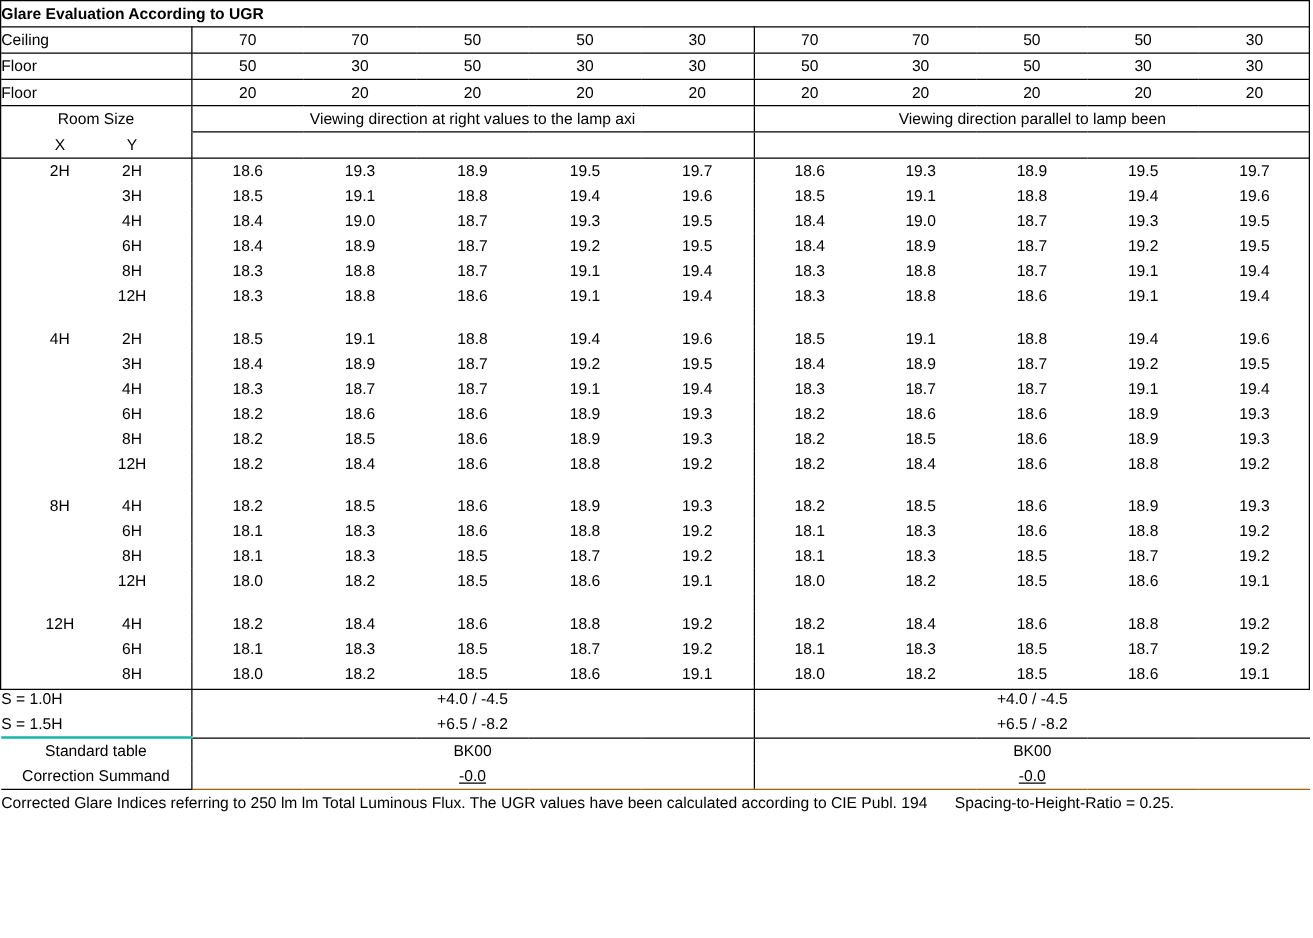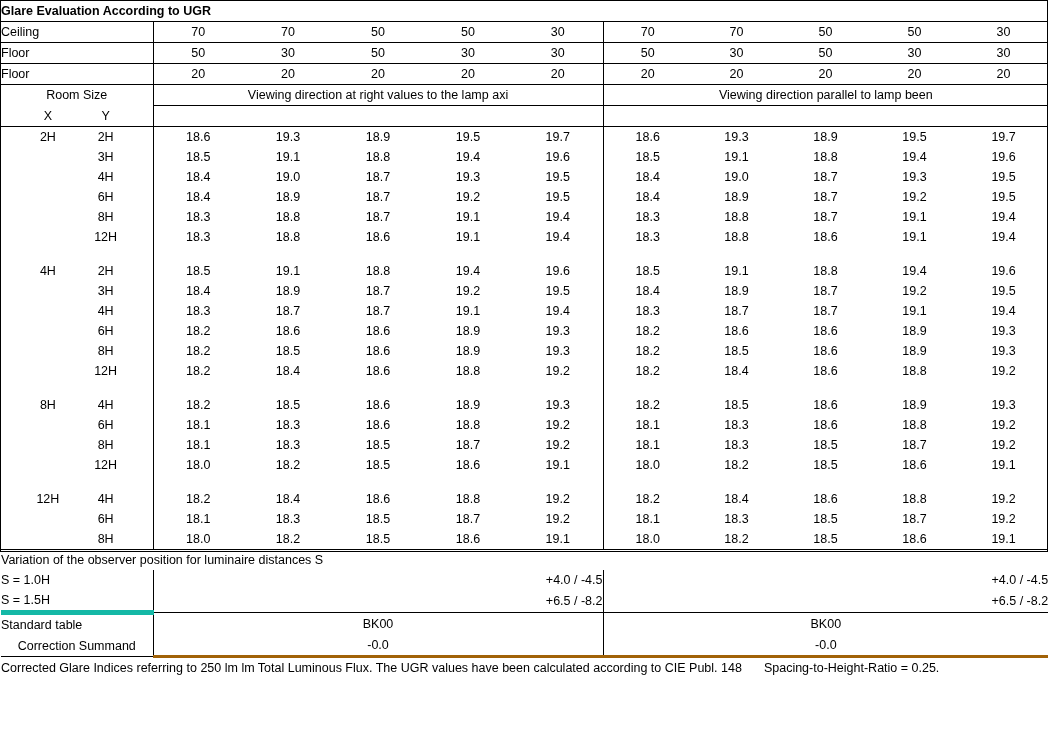--- a/index.html
+++ b/index.html
@@ -101,47 +101,49 @@
   .var-row td {
     border-top: 1px solid #000000;
     padding-left: 6px;
     text-align: left;
   }
   .s-label {
     text-align: left;
     border-right: 1px solid #000000;
   }
   .s-val {
-    text-align: right;
+    text-align: center;
   }
   .s-val.sep {
     border-left: 1px solid #000000;
   }
   .std-label {
+    text-align: center;
     border-right: 1px solid #000000;
-    border-top: 5px solid #14b8a6;
+    border-top: 2px solid #14b8a6;
     margin-top: 11px;
   }
   .std-val {
     text-align: center;
     border-top: 1px solid #000000;
     margin-top: 10px;
   }
   .std-val.sep {
     border-left: 1px solid #000000;
   }
   .corr-label {
     text-align: center;
     border-right: 1px solid #000000;
     border-bottom: 1px solid #000000;
     margin-top: 34px;
   }
   .corr-val {
     text-align: center;
-    border-bottom: 3px solid #a16207;
+    border-bottom: 1px solid #a16207;
+    text-decoration: underline;
   }
   .corr-val.sep {
     border-left: 1px solid #000000;
   }
   .footer-row td {
     padding-left: 6px;
     text-align: left;
     height: 24px;
     line-height: 24px;
   }
@@ -594,23 +596,20 @@
         <td class="val">18.5</td>
         <td class="val">18.6</td>
         <td class="val">19.1</td>
         <td class="val sep">18.0</td>
         <td class="val">18.2</td>
         <td class="val">18.5</td>
         <td class="val">18.6</td>
         <td class="val">19.1</td>
       </tr>
 
-      <tr class="var-row">
-        <td colspan="11">Variation of the observer position for luminaire distances S</td>
-      </tr>
 
       <tr>
         <td class="s-label">S = 1.0H</td>
         <td class="s-val" colspan="5">+4.0 / -4.5</td>
         <td class="s-val sep" colspan="5">+4.0 / -4.5</td>
       </tr>
       <tr>
         <td class="s-label">S = 1.5H</td>
         <td class="s-val" colspan="5">+6.5 / -8.2</td>
         <td class="s-val sep" colspan="5">+6.5 / -8.2</td>
@@ -624,21 +623,21 @@
 
       <tr>
         <td class="corr-label">Correction Summand</td>
         <td class="corr-val" colspan="5">-0.0</td>
         <td class="corr-val sep" colspan="5">-0.0</td>
       </tr>
 
       <tr class="footer-row">
         <td colspan="11">
           <span class="footer-flex">
-            <span>Corrected Glare Indices referring to 250 lm lm Total Luminous Flux. The UGR values have been calculated according to CIE Publ. 148</span>
+            <span>Corrected Glare Indices referring to 250 lm lm Total Luminous Flux. The UGR values have been calculated according to CIE Publ. 194</span>
             <span class="footer-gap"></span>
             <span>Spacing-to-Height-Ratio = 0.25.</span>
           </span>
         </td>
       </tr>
     </tbody>
   </table>
 </div>
 
 </body></html>

